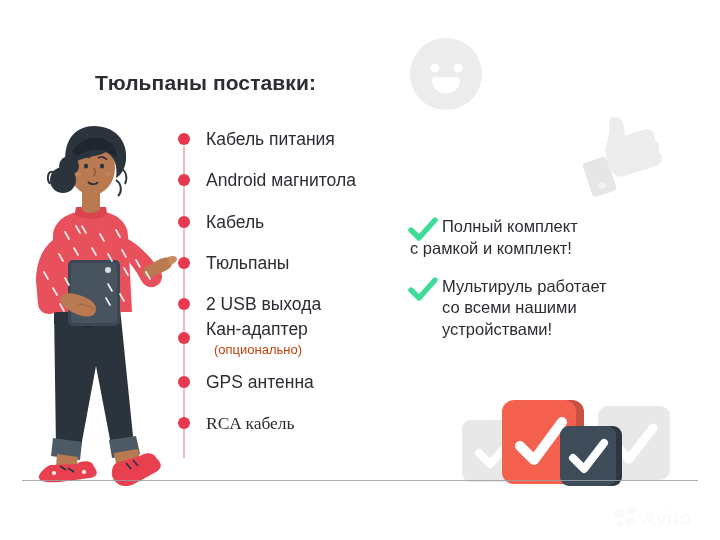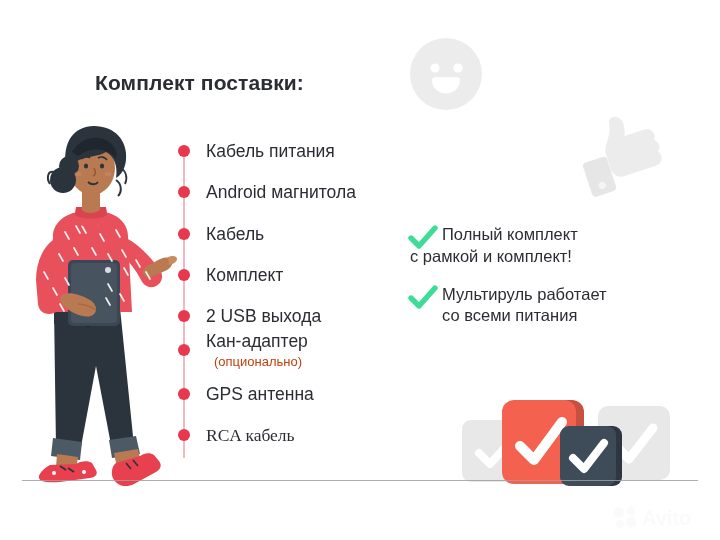--- a/index.html
+++ b/index.html
@@ -108,21 +108,21 @@
     line-height: 1.1;
     margin-top: 3px;
     margin-left: 8px;
     white-space: nowrap;
   }
 
   
   .benefits {
     position: absolute;
     left: 408px;
-    top: 224px;
+    top: 216px;
     width: 296px;
   }
   .benefit {
     position: relative;
     display: flex;
     align-items: flex-start;
   }
   .check-glyph {
     flex: none;
     width: 30px;
@@ -274,21 +274,21 @@
       <path d="M86 60 C88 64 88 67 85 68" stroke="#8d5a38" stroke-width="1.5" fill="none"></path>
       <path d="M80 74 C83 77 88 77 90 74" stroke="#2b333d" stroke-width="1.8" fill="none"></path>
       <ellipse cx="70" cy="66" rx="3.4" ry="2.2" fill="#d08a63" opacity=".55"></ellipse>
       <ellipse cx="100" cy="66" rx="3.4" ry="2.2" fill="#d08a63" opacity=".55"></ellipse>
     </svg>
   </div>
 
   <div class="list">
     <div class="list-rail"></div>
 
-    <div class="list-item" style="margin-top:12px;">
+    <div class="list-item" style="margin-top:0px;">
       <span class="bullet" style="top:3px;"></span>
       <span class="item-texts">
         <span class="item-label">Кабель питания</span>
       </span>
     </div>
 
     <div class="list-item" style="margin-top:22px;text-align:center;">
       <span class="bullet" style="top:3px;"></span>
       <span class="item-texts">
         <span class="item-label">Android магнитола</span>
@@ -298,21 +298,21 @@
     <div class="list-item" style="margin-top:22px;">
       <span class="bullet" style="top:3px;"></span>
       <span class="item-texts">
         <span class="item-label">Кабель</span>
       </span>
     </div>
 
     <div class="list-item" style="margin-top:22px;">
       <span class="bullet" style="top:3px;"></span>
       <span class="item-texts">
-        <span class="item-label">Комплект</span>
+        <span class="item-label">Тюльпаны</span>
       </span>
     </div>
 
     <div class="list-item" style="margin-top:22px;align-items:center;">
       <span class="bullet" style="top:3px;"></span>
       <span class="item-texts">
         <span class="item-label">2 USB выхода</span>
       </span>
     </div>
 
@@ -332,21 +332,21 @@
     </div>
 
     <div class="list-item" style="margin-top:22px;font-family:Liberation Serif, serif;">
       <span class="bullet" style="top:3px;"></span>
       <span class="item-texts">
         <span class="item-label">RCA кабель</span>
       </span>
     </div>
   </div>
 
-  <div class="title">Комплект поставки:</div>
+  <div class="title">Тюльпаны поставки:</div>
 
   <div class="benefits">
 
     <div class="benefit">
       <span class="check-glyph">
         <svg viewBox="0 0 30 26" width="30" height="26">
           <path d="M3 13 L11 21 L27 3" stroke="#3ddc97" stroke-width="5.4" fill="none" stroke-linecap="round" stroke-linejoin="round"></path>
         </svg>
       </span>
       <span class="benefit-lines">
@@ -356,21 +356,22 @@
     </div>
 
     <div class="benefit" style="margin-top:16px;">
       <span class="check-glyph">
         <svg viewBox="0 0 30 26" width="30" height="26">
           <path d="M3 13 L11 21 L27 3" stroke="#3ddc97" stroke-width="5.4" fill="none" stroke-linecap="round" stroke-linejoin="round"></path>
         </svg>
       </span>
       <span class="benefit-lines">
         <span class="ln" style="display:block;">Мультируль работает</span>
-        <span class="ln" style="display:block;">со всеми питания</span>
+        <span class="ln" style="display:block;">со всеми нашими</span>
+        <span class="ln" style="display:block;">устройствами!</span>
       </span>
     </div>
   </div>
 
   <div class="cards">
 
     <div class="card" style="left:0px; top:20px; width:66px; height:62px;">
       <svg viewBox="0 0 66 62" width="66" height="62">
         <rect x="0" y="0" width="66" height="62" rx="9" fill="#e8e8e8"></rect>
         <path d="M17 33 L28 44 L50 20" stroke="#ffffff" stroke-width="8" fill="none" stroke-linecap="round" stroke-linejoin="round"></path>

